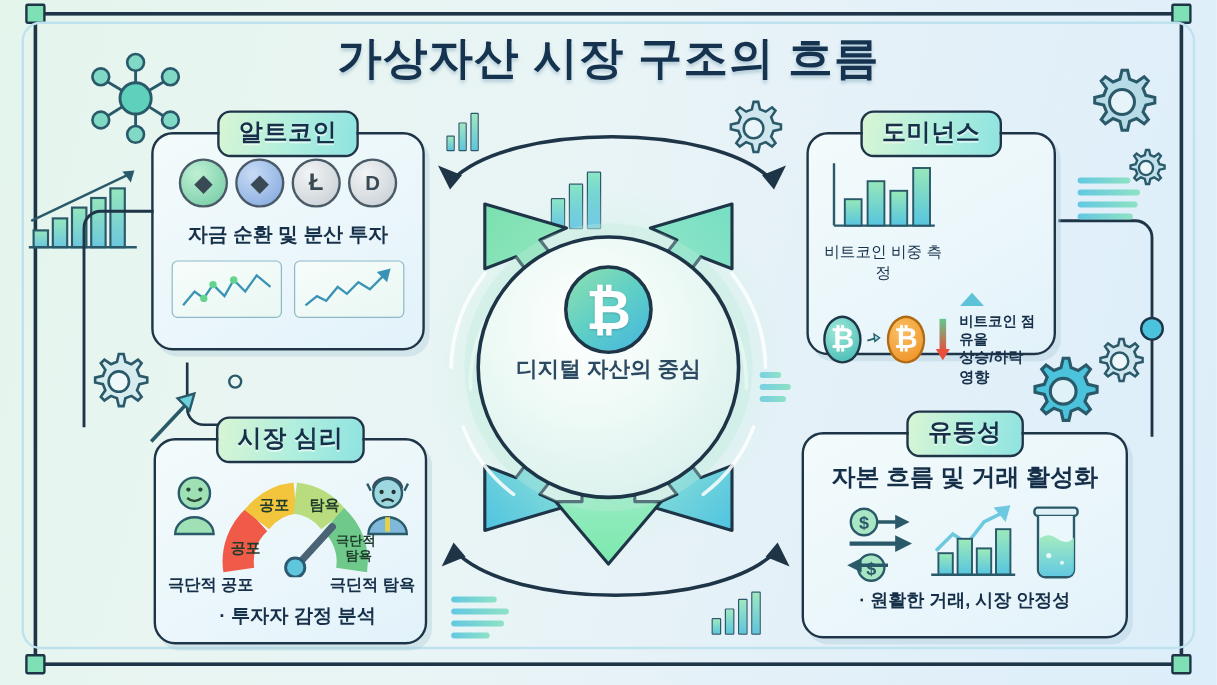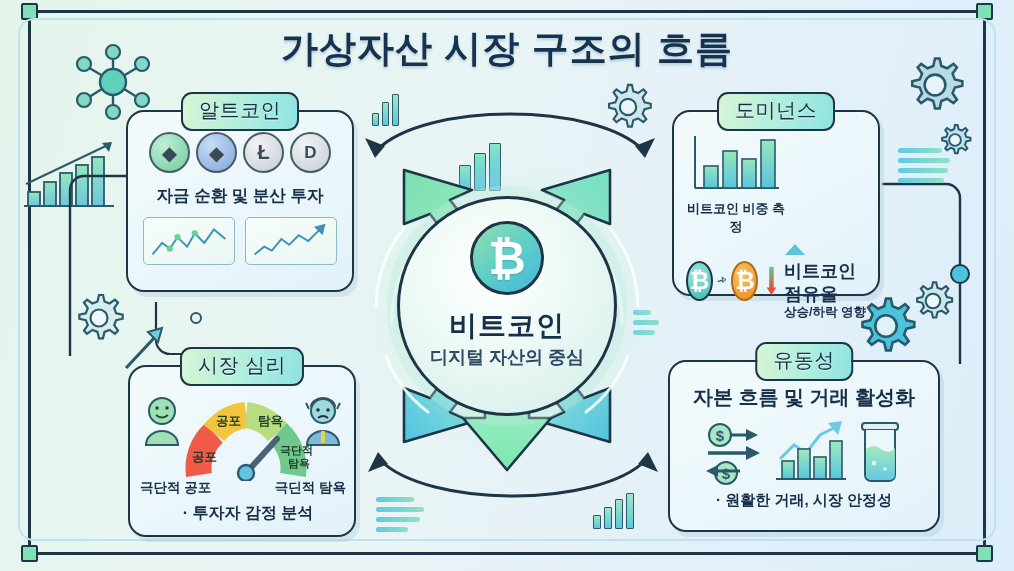--- a/index.html
+++ b/index.html
@@ -18,21 +18,21 @@
   .inner-panel { position:absolute; left:18px; top:18px; right:18px; bottom:30px;
                  border:2px solid #bfe2ef; border-radius:16px; }
 
   
   .card { position:absolute; border:2.5px solid #1e3548; border-radius:18px;
           background:linear-gradient(150deg,#f3fbfb 0%,#eaf6fb 60%,#e2f2fa 100%);
           box-shadow:4px 5px 0 rgba(170,200,215,.35); }
   .badge { position:absolute; left:50%; transform:translateX(-50%); top:-20px;
            padding:3px 16px 5px; border:2.5px solid #1e3548; border-radius:11px;
            background:linear-gradient(100deg,#d8f5d4 0%,#aeeede 55%,#8fe3e0 100%);
-           color:#17304a; font-weight:400; font-size:20px; letter-spacing:.5px;
+           color:#17304a; font-weight:700; font-size:20px; letter-spacing:.5px;
            white-space:nowrap; text-shadow:0 1px 0 rgba(255,255,255,.6); }
   .card-head { text-align:center; font-weight:700; font-size:16.5px; color:#17304a; }
   .card-foot { text-align:center; font-weight:700; font-size:14.5px; color:#17304a; }
 
   
   #hub { position:absolute; left:397px; top:196px; width:220px; height:220px;
          border-radius:50%; border:3px solid #1e3548;
          background:radial-gradient(circle at 42% 34%,#ffffff 0%,#eefaf6 40%,#dff3ef 72%,#cfeceb 100%);
          display:flex; flex-direction:column; align-items:center;
          box-shadow:0 0 0 10px rgba(190,235,222,.35); z-index:6; }
@@ -322,21 +322,21 @@
             </defs>
           <line x1="8" y1="4" x2="8" y2="56" stroke="#2a5a6a" stroke-width="2"></line>
           <line x1="8" y1="56" x2="92" y2="56" stroke="#2a5a6a" stroke-width="2"></line>
           <g fill="url(#dbg)" stroke="#2a5a6a" stroke-width="1.6">
             <rect x="17" y="34" width="14" height="22"></rect>
             <rect x="36" y="19" width="14" height="37"></rect>
             <rect x="55" y="27" width="14" height="29"></rect>
             <rect x="74" y="8" width="14" height="48"></rect>
           </g>
         </svg>
-        <div style="font-size:13px; font-weight:700; color:#17304a; margin-top:2px;">비트코인 비중 측정</div>
+        <div style="font-size:13px; font-weight:400; color:#17304a; margin-top:2px;">비트코인 비중 측정</div>
       </div>
     </div>
     <div style="display:flex; align-items:center; padding:6px 10px 0 12px; gap:4px;">
       <div style="width:40px; height:40px; border-radius:50%; border:2.5px solid #1e3548;
                   background:radial-gradient(circle at 35% 30%,#9fe8d8,#3fb7b1);
                   display:flex; align-items:center; justify-content:center;
                   color:#fff; font-size:24px; font-weight:700;">
         <span>₿</span>
         </div>
       <svg width="16" height="16" viewBox="0 0 16 16">
@@ -356,21 +356,21 @@
               <stop offset="1" stop-color="#e8503c"></stop>
             </linearGradient>
           </defs>
         <rect x="5" y="2" width="7" height="34" fill="url(#ud)"></rect>
         <path d="M1 34 L16 34 L8.5 46 Z" fill="#e8503c"></path>
       </svg>
       <div style="margin-left:2px;">
         <svg width="22" height="13" viewBox="0 0 22 13">
           <path d="M11 1 L21 12 L1 12 Z" fill="#5ec3d8"></path>
         </svg>
-        <div style="font-size:18px; font-weight:700; color:#17304a; line-height:1.25;">비트코인 점유올</div>
+        <div style="font-size:12px; font-weight:700; color:#17304a; line-height:1.25;">비트코인 점유올</div>
         <div style="font-size:12.5px; font-weight:700; color:#17304a; line-height:1.25;">상승/하락 영향</div>
       </div>
     </div>
   </div>
 
   <div class="card" style="left:128px; top:365px; width:228px; height:172px; z-index:4;">
     <div class="badge">시장 심리</div>
 
     <svg style="position:absolute; left:10px; top:28px;" width="44" height="52" viewBox="0 0 44 52">
       <circle cx="22" cy="16" r="13" fill="#9fe0b4" stroke="#2a5a6a" stroke-width="2"></circle>
@@ -451,17 +451,16 @@
         <circle cx="31" cy="50" r="1.7" fill="#fff" opacity=".8"></circle>
       </svg>
     </div>
     <div class="card-foot" style="margin-top:6px; font-size:15px;">· 원활한 거래, 시장 안정성</div>
   </div>
 
   <div id="hub">
     <div class="coin">
       <span>₿</span>
     </div>
-    <div class="t1">비트코인</div>
     <div class="t2">디지털 자산의 중심</div>
   </div>
 
 </div>
 
 </body></html>

